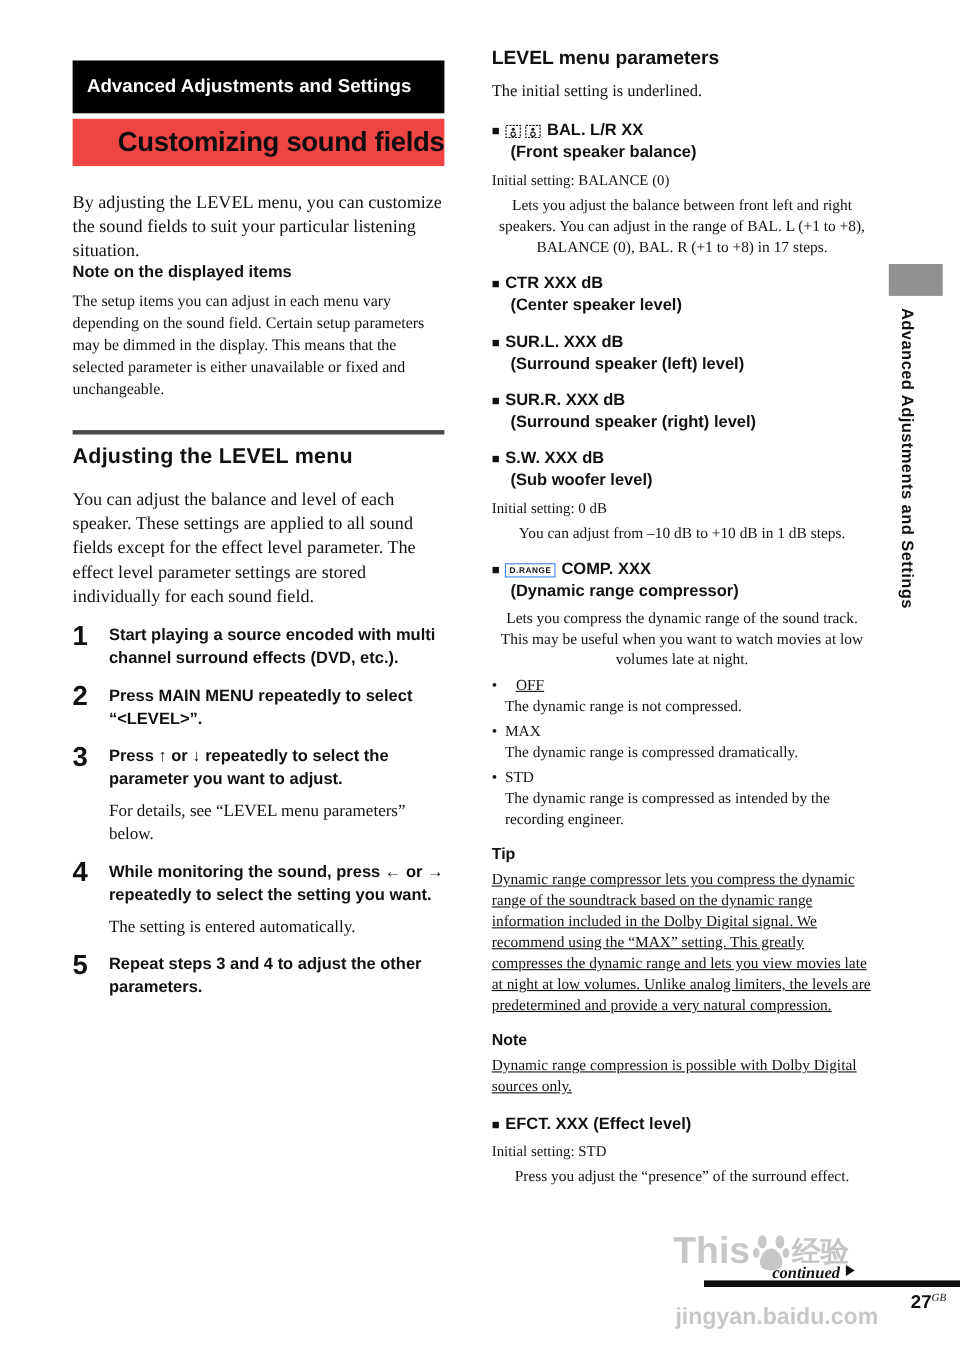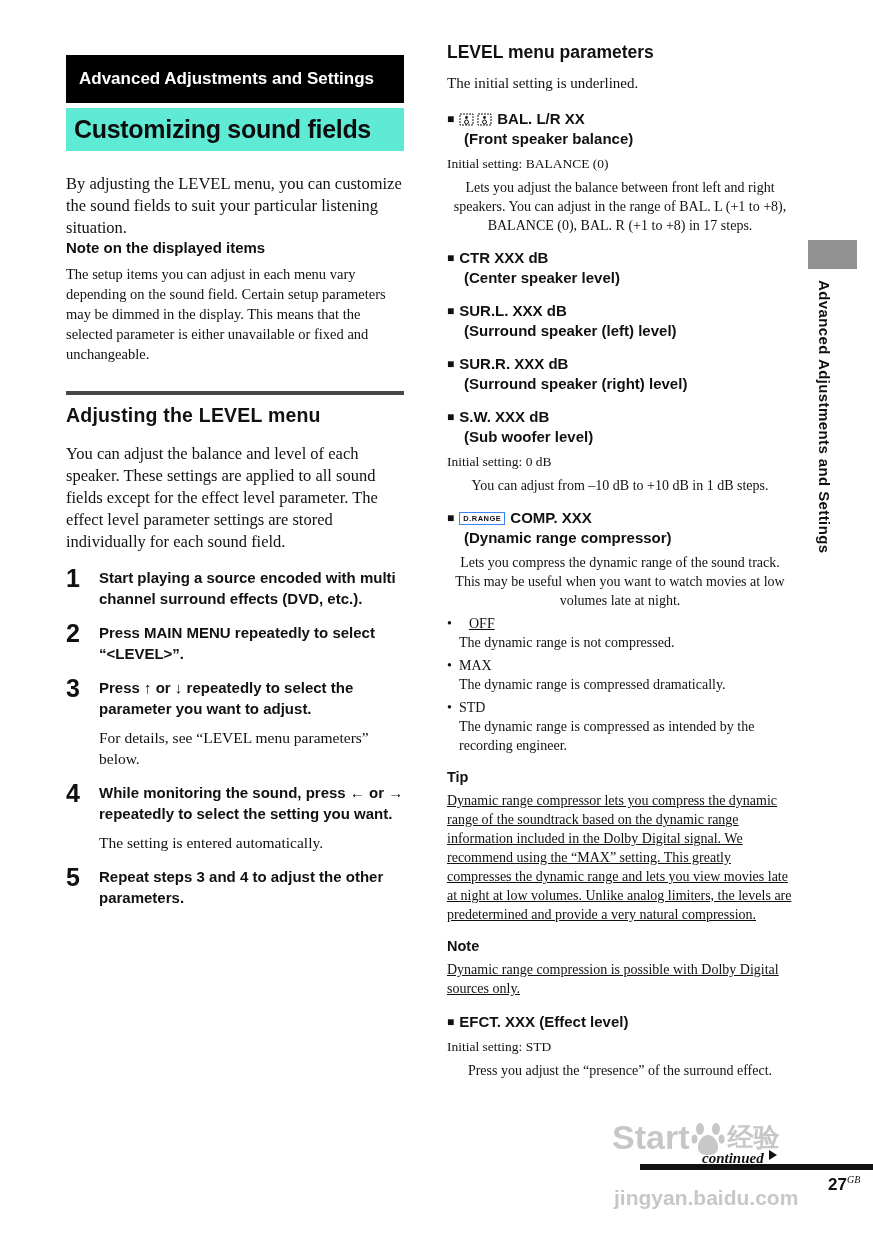--- a/index.html
+++ b/index.html
@@ -12,23 +12,23 @@
   
   .col-left  { position:absolute; left:66px;  top:55px; width:338px; }
   .col-right { position:absolute; left:447px; top:42px; width:346px; }
 
   
   .banner-black {
     background:#000; color:#fff; height:48px; display:flex; align-items:center;
     padding-left:13px; font:bold 17px "Liberation Sans", sans-serif;
   }
   .banner-gray {
-    background:#5eead4; color:#0d0d0d; height:43px; margin-top:5px;
+    background:#ef4444; color:#0d0d0d; height:43px; margin-top:5px;
     display:flex; align-items:center; padding-left:8px;
-    font:bold 25px "Liberation Sans", sans-serif; letter-spacing:-0.3px;
+    font:bold 25px "Liberation Sans", sans-serif; letter-spacing:-0.3px;justify-content:flex-end;
   }
   .intro { font:16.5px/22px "Liberation Serif", serif; margin-top:22px; }
   .note-h { font:bold 15px "Liberation Sans", sans-serif; }
   .note-body { font:14.5px/20px "Liberation Serif", serif; margin-top:8px; }
   .rule { height:4px; background:#474747; margin-top:27px; }
   .section-h { font:bold 19.5px "Liberation Sans", sans-serif; margin-top:9px; letter-spacing:0.2px; }
   .section-intro { font:16.5px/22px "Liberation Serif", serif; margin-top:16px; }
   .steps { margin-top:14px; }
   .step { display:flex; margin-bottom:13px; }
   .step-num { flex:none; width:33px; font:bold 25px/23px "Liberation Sans", sans-serif; }
@@ -239,21 +239,21 @@
       <p class="param-body">Press you adjust the “presence” of the surround effect.</p>
     </div>
 
   </div>
 </div>
 
 <div class="side-tab"></div>
 <div class="side-text">Advanced Adjustments and Settings</div>
 
 <div class="wm wm-brand">
-  <span>Start</span>
+  <span>This</span>
   <svg width="34" height="38" viewBox="0 0 34 38">
     <ellipse cx="9" cy="10" rx="4" ry="6" fill="#c7c7c7"></ellipse>
     <ellipse cx="25" cy="10" rx="4" ry="6" fill="#c7c7c7"></ellipse>
     <ellipse cx="3.5" cy="20" rx="3" ry="4.5" fill="#c7c7c7"></ellipse>
     <ellipse cx="30.5" cy="20" rx="3" ry="4.5" fill="#c7c7c7"></ellipse>
     <path d="M17 16 C23 16 28 24 27 30 C26 35 21 36 17 36 C13 36 8 35 7 30 C6 24 11 16 17 16Z" fill="#c7c7c7"></path>
   </svg>
   <span class="wm-cn">经验</span>
 </div>
 <div class="wm wm-url">jingyan.baidu.com</div>

